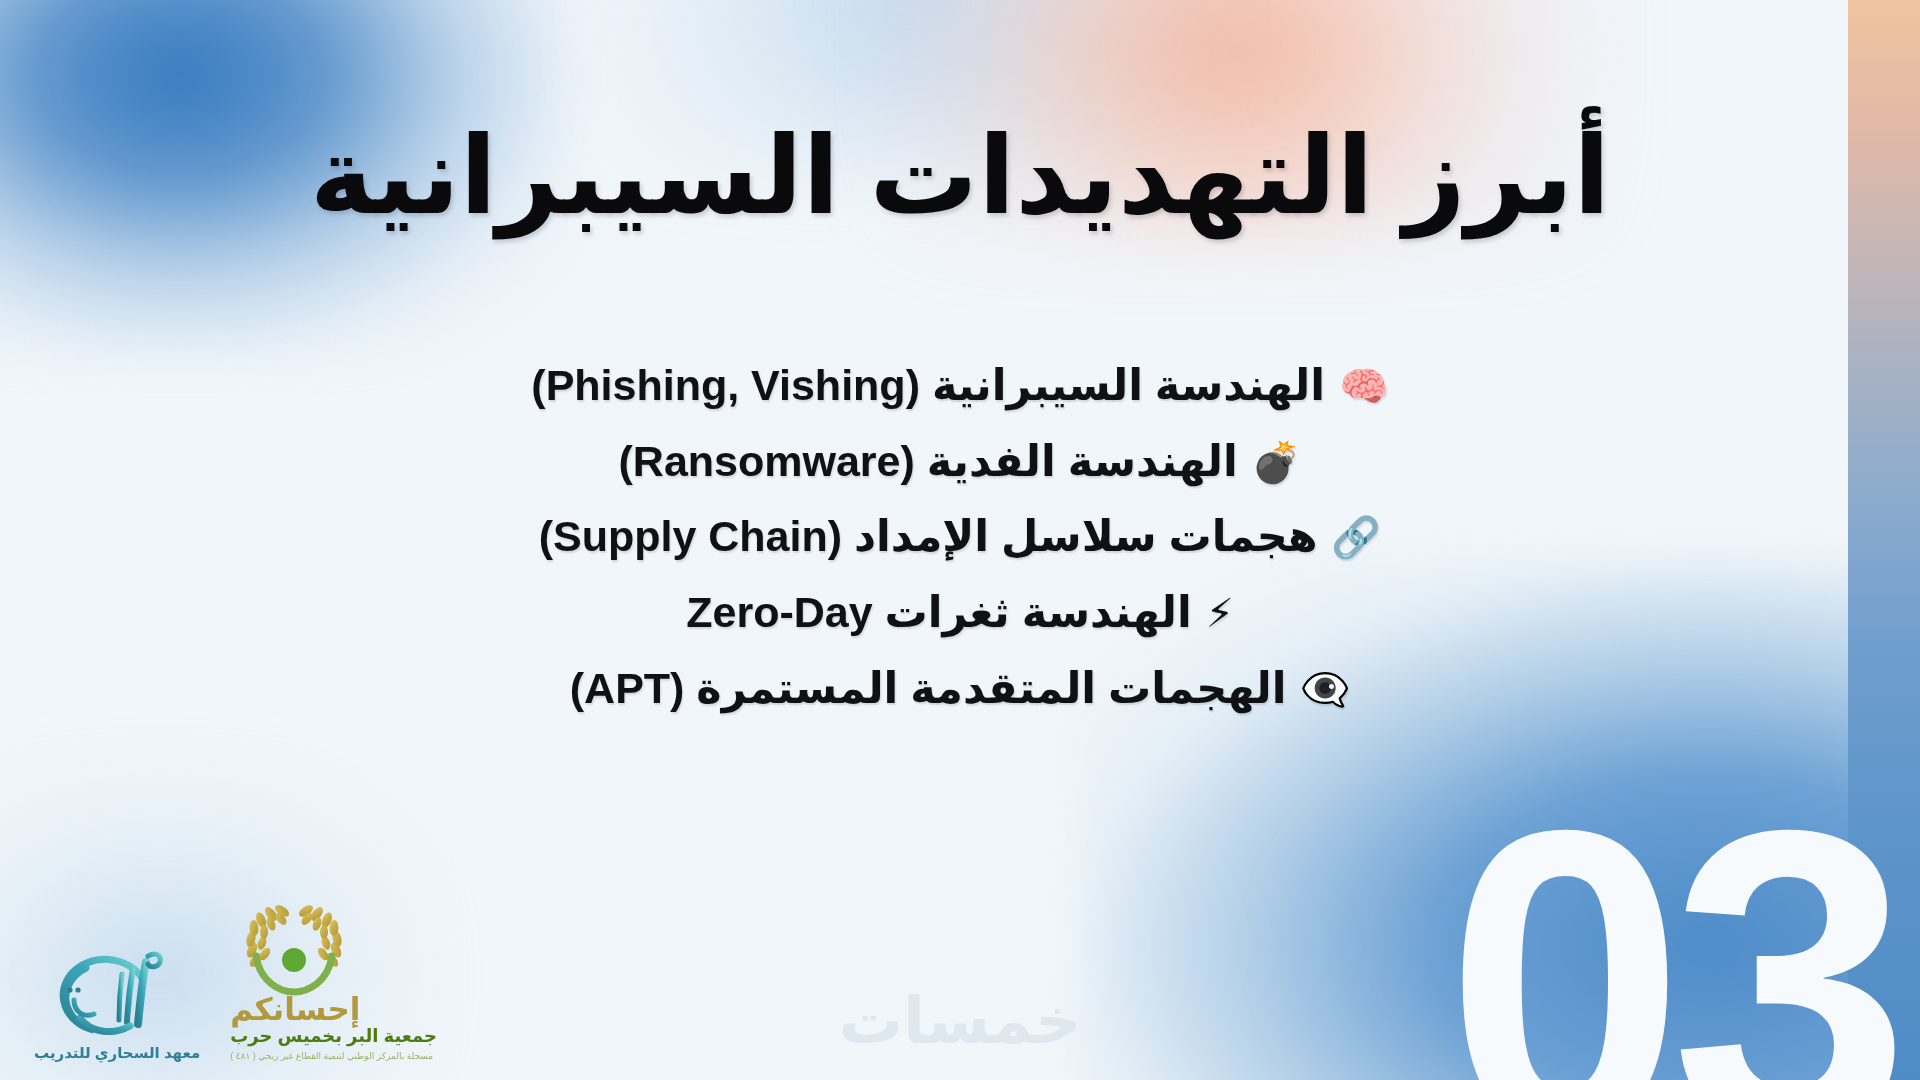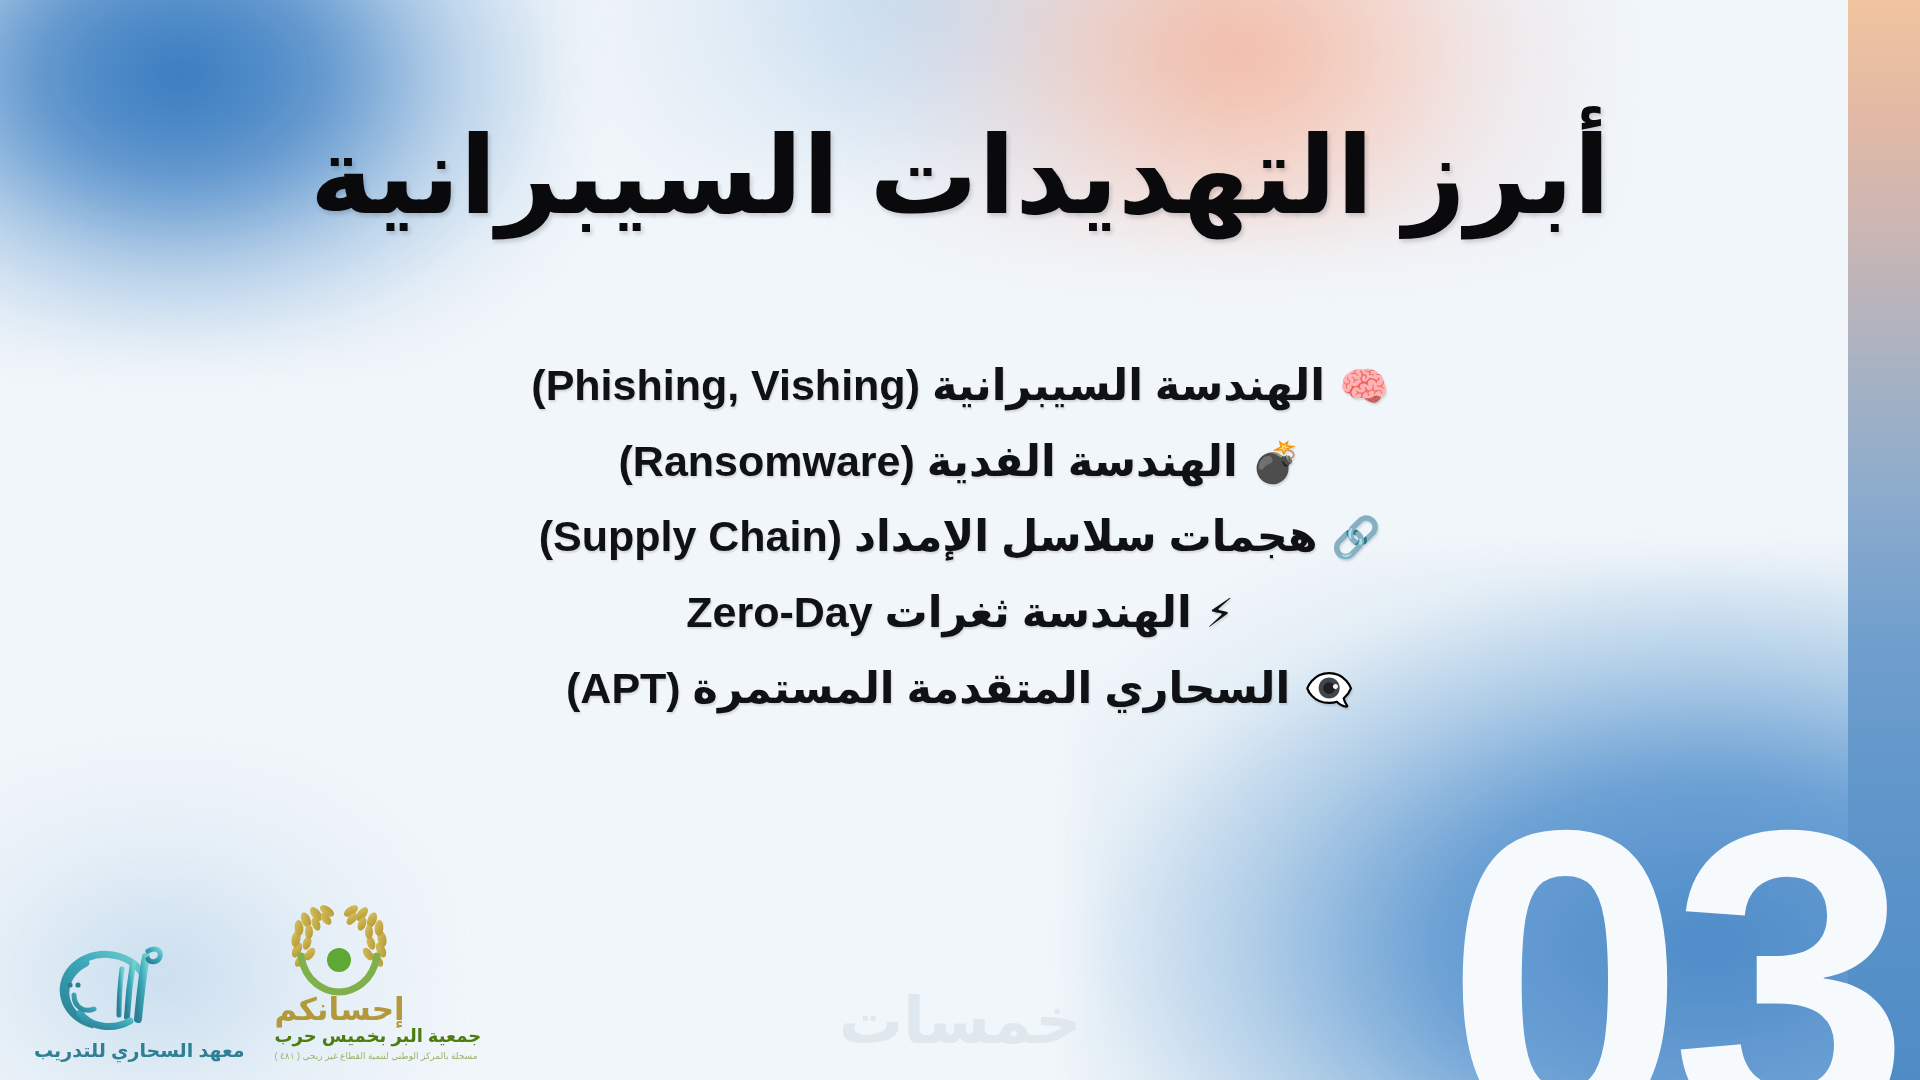--- a/index.html
+++ b/index.html
@@ -138,21 +138,21 @@
   .logo-bar{
     position:absolute;left:34px;bottom:18px;
     display:flex;flex-direction:row-reverse;align-items:flex-end;
     gap:30px;
   }
   .logo{display:flex;flex-direction:column;align-items:flex-end;}
 
   
   .logo-institute .mark{width:150px;height:92px;}
   .logo-institute .caption{
-    margin-top:4px;font-size:19px;font-weight:700;color:#2f7f96;
+    margin-top:4px;font-size:15px;font-weight:700;color:#2f7f96;
     letter-spacing:0px;
   }
   
   .logo-charity .mark{width:128px;height:92px;}
   .logo-charity .name{
     margin-top:-2px;font-size:31px;font-weight:700;color:#b29a3c;
     line-height:1;
   }
   .logo-charity .sub{
     font-size:18px;font-weight:700;color:#4d7c0f;line-height:1.1;margin-top:2px;
@@ -196,21 +196,21 @@
       <span class="threat-text">هجمات سلاسل الإمداد (Supply Chain)</span>
     </li>
 
     <li class="threat-item">
       <span class="threat-emoji">⚡</span>
       <span class="threat-text">الهندسة ثغرات Zero-Day</span>
     </li>
 
     <li class="threat-item">
       <span class="threat-emoji">👁️‍🗨️</span>
-      <span class="threat-text">السحاري المتقدمة المستمرة (APT)</span>
+      <span class="threat-text">الهجمات المتقدمة المستمرة (APT)</span>
     </li>
 
   </ul>
 </div>
 
 <div class="watermark">خمسات</div>
 
 <div class="logo-bar">
 
   <div class="logo logo-institute">

